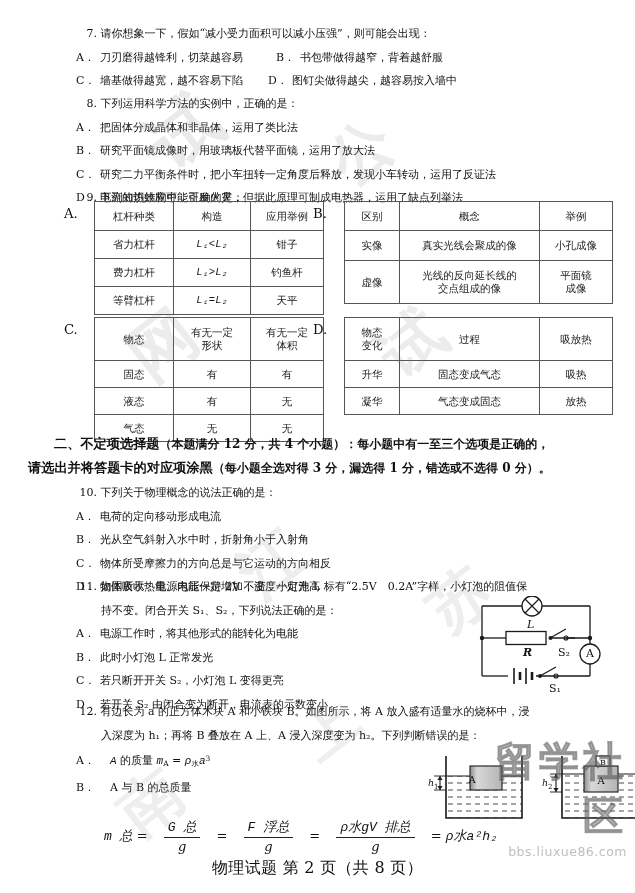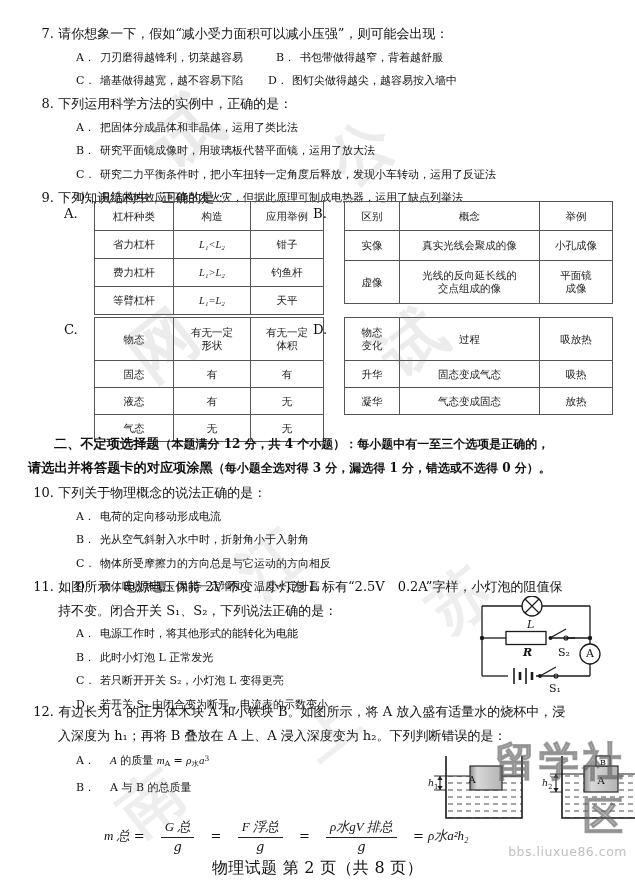--- a/index.html
+++ b/index.html
@@ -8,29 +8,29 @@
     background:#ffffff;
     font-family:"DejaVu Serif","Liberation Serif",serif;
     color:#111;
     position:relative;
     overflow:hidden;
     -webkit-font-smoothing:antialiased;
   }
   .page { position:relative; width:635px; height:893px; }
 
   
-  .qline { font-size:13px; line-height:23.5px; white-space:nowrap; }
+  .qline { font-size:11px; line-height:23.5px; white-space:nowrap;margin-left:43px; }
   .qnum  { display:inline-block; width:26px; text-align:right; }
   .stem  { display:inline-block; }
   .opt   { font-size:11px; line-height:23.5px; white-space:nowrap; }
   .optlabel { display:inline-block; width:24px; }
   .indent1 { padding-left:30px; }
   .indent2 { padding-left:48px; }
 
-  .italic { font-style:italic; font-family:Liberation Serif, serif; }
+  .italic { font-style:italic; font-family:Liberation Mono, monospace; }
   sub { font-size:0.68em; vertical-align:-0.25em; }
   sup { font-size:0.68em; vertical-align:0.45em; }
 
   
   .sec-head { font-weight:bold; font-size:13.2px; line-height:24px; }
   .sec-head .small { font-size:12px; }
 
   
   .tbl-wrap { position:absolute; }
   .optmark { position:absolute; font-size:13.2px; }

